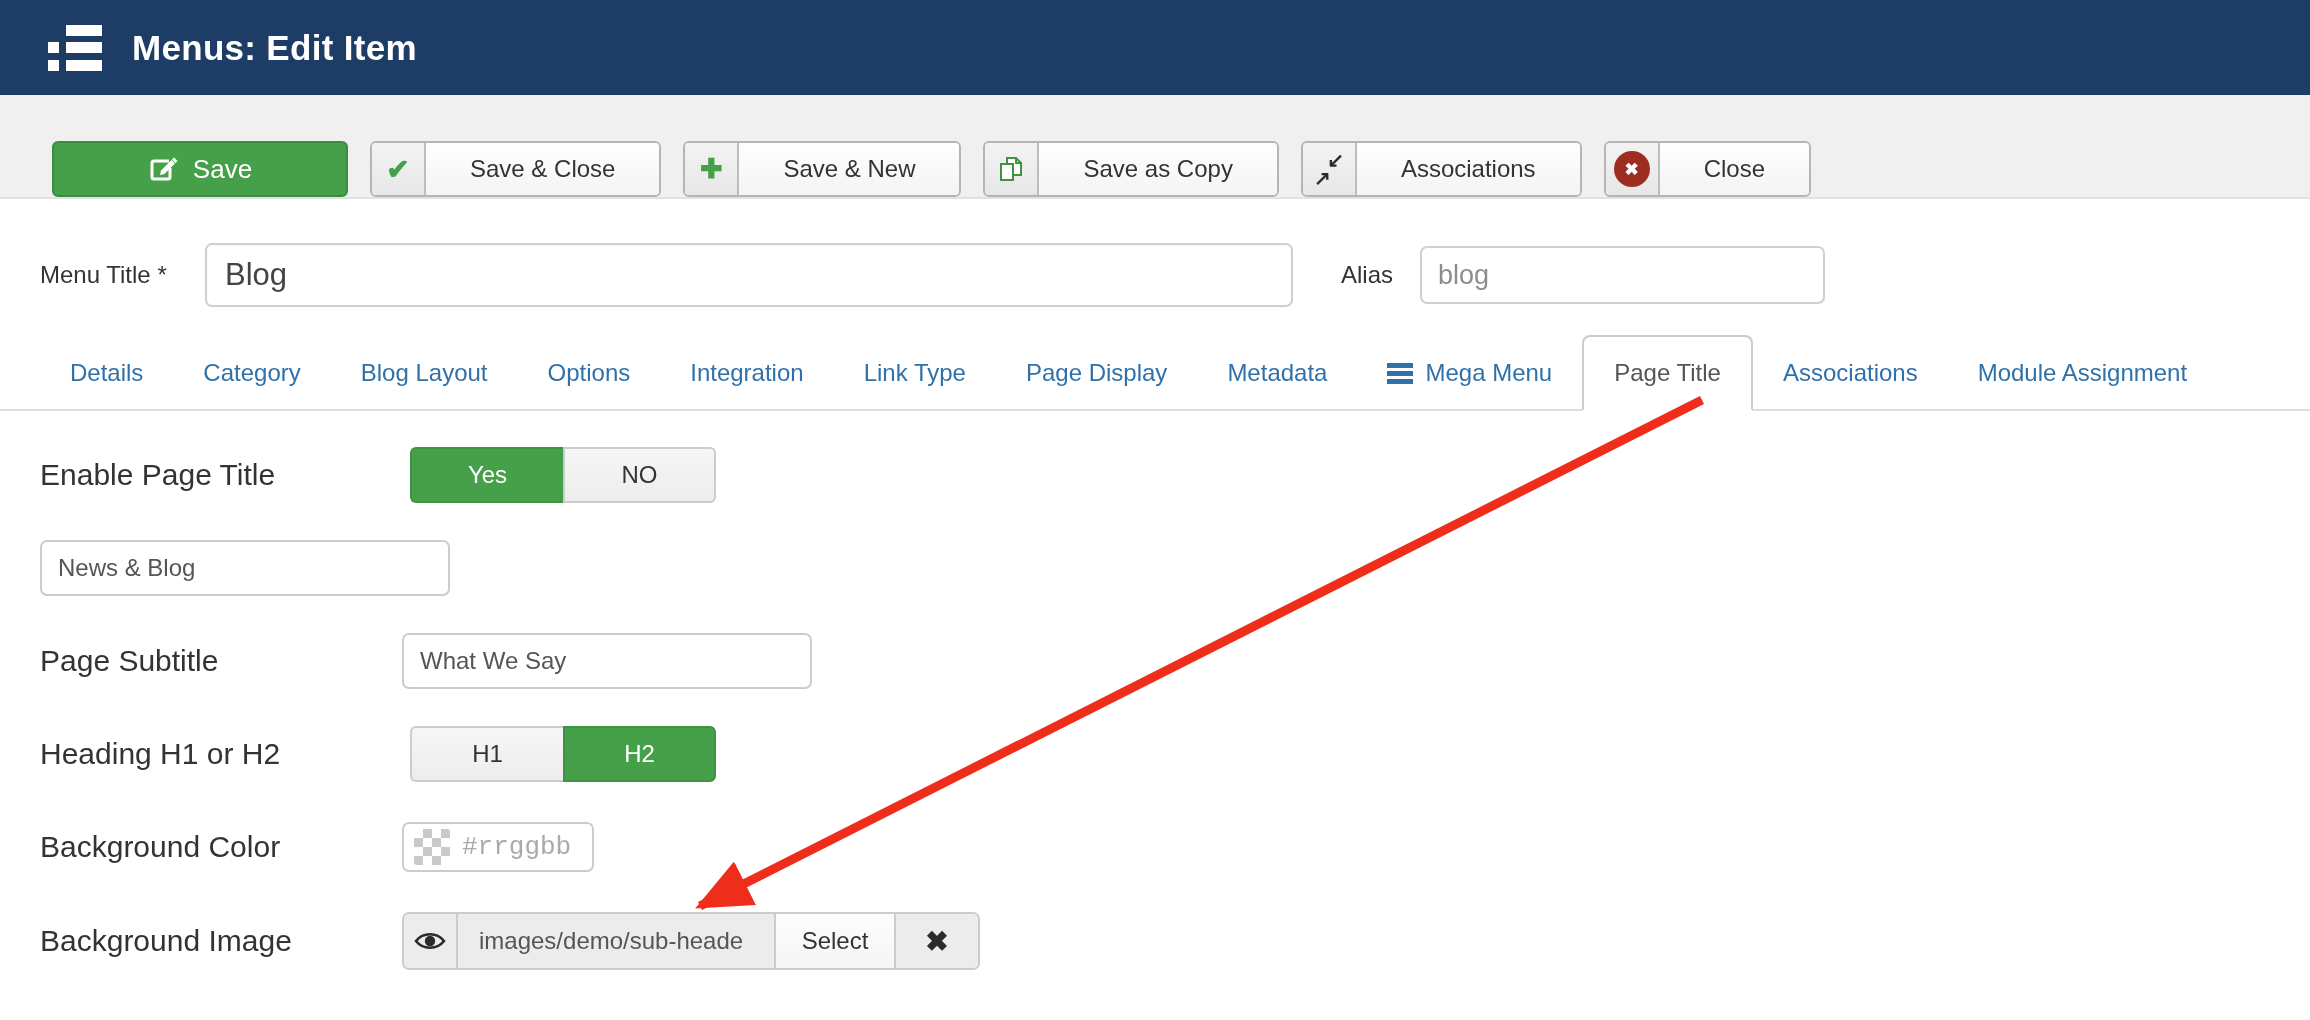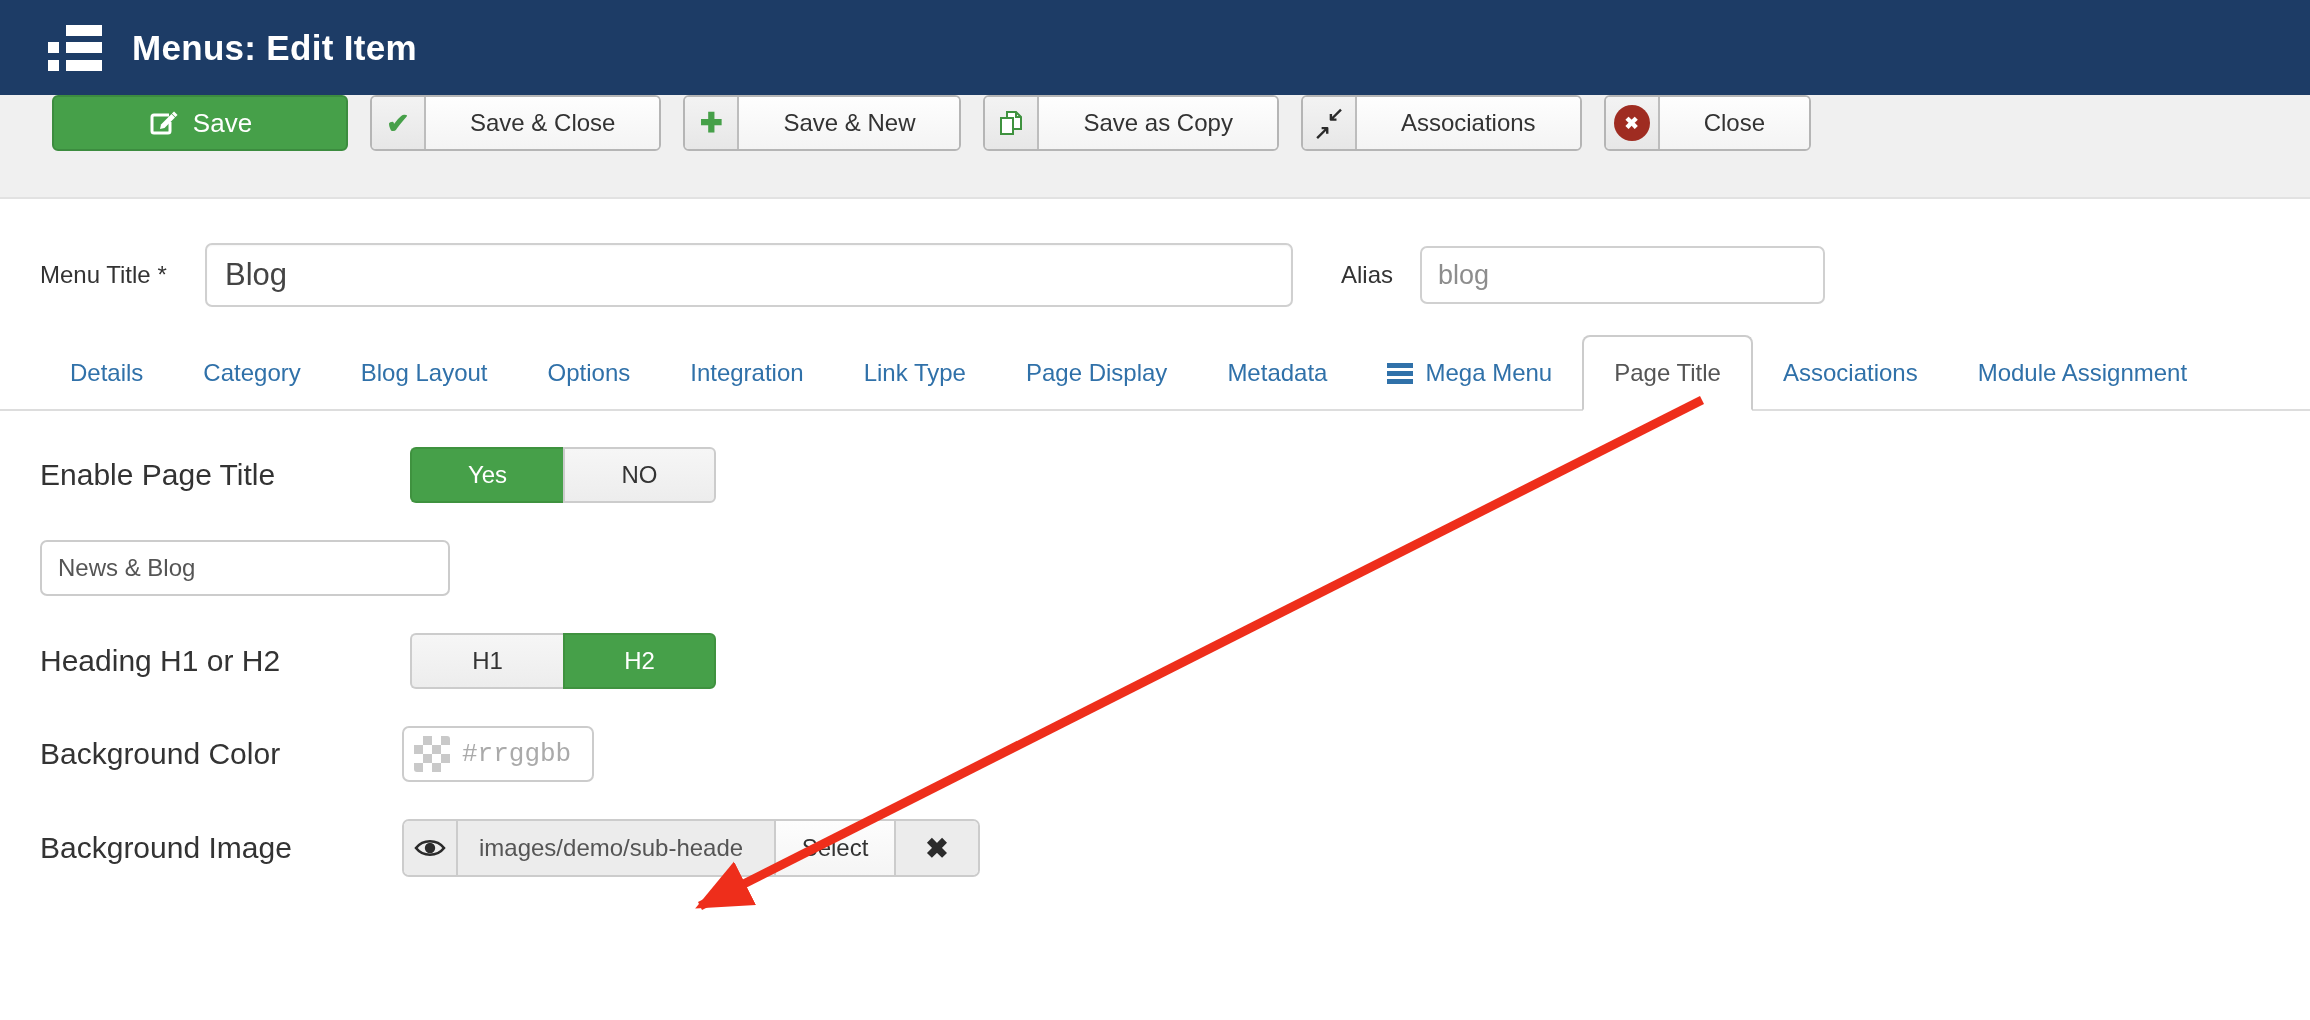--- a/index.html
+++ b/index.html
@@ -18,21 +18,21 @@
   }
   .hdr-icon { width:54px; height:46px; display:flex; flex-direction:column; justify-content:space-between; }
   .hdr-icon .row { display:flex; justify-content:flex-end; gap:7px; height:11px; }
   .hdr-icon .sq  { width:11px; height:11px; background:#fff; }
   .hdr-icon .bar { width:36px; height:11px; background:#fff; }
   .app-title { color:#fff; font-size:35px; margin-left:30px; font-weight:700; letter-spacing:.3px; }
 
   
   .toolbar {
     height:104px; background:#f0f0f0; border-bottom:2px solid #e2e2e2;
-    display:flex; align-items:flex-start; padding-left:52px; gap:22px;
+    display:flex; align-items:flex-end; padding-left:52px; gap:22px;
   }
   .btn-save {
     height:56px; width:296px; border-radius:6px;
     background:#46a049; border:2px solid #3c8c3f;
     color:#fff; font-size:26px;
     display:inline-flex; align-items:center; justify-content:center; gap:15px;
     cursor:pointer;
   }
   .split-btn {
     height:56px; display:inline-flex; align-items:stretch;
@@ -103,21 +103,21 @@
   .tg-left  { border-radius:6px 0 0 6px; border-right:none; }
   .tg-right { border-radius:0 6px 6px 0; }
 
   .text-input {
     width:410px; height:56px; border:2px solid #ccc; border-radius:7px;
     font-family:Liberation Sans, sans-serif; font-size:24px; color:#555;
     padding:15px 16px; outline:none;
   }
 
   .color-input {
-    width:192px; height:56px; border:2px solid #ccc; border-radius:7px;
+    width:192px; height:50px; border:2px solid #ccc; border-radius:7px;
     display:flex; align-items:center; padding:0 10px; gap:12px; background:#fff;
   }
   .checker {
     width:36px; height:36px; border-radius:3px; flex:none;
     background-image:
       linear-gradient(45deg,#c9c9c9 25%,transparent 25%,transparent 75%,#c9c9c9 75%),
       linear-gradient(45deg,#c9c9c9 25%,#ffffff 25%,#ffffff 75%,#c9c9c9 75%);
     background-size:18px 18px; background-position:0 0,9px 9px;
   }
   .color-field {
@@ -261,20 +261,24 @@
     <div class="toggle">
       <span class="tg tg-green tg-left">Yes</span>
       <span class="tg tg-gray tg-right">NO</span>
     </div>
   </div>
 
   <div class="form-row">
     <input class="text-input" type="text" value="News &amp; Blog" style="">
   </div>
 
+  <div class="form-row">
+    <span class="form-label">Page Subtitle</span>
+    <input class="text-input" type="text" value="What We Say" style="">
+  </div>
 
   <div class="form-row">
     <span class="form-label">Heading H1 or H2</span>
     <div class="toggle">
       <span class="tg tg-gray tg-left">H1</span>
       <span class="tg tg-green tg-right">H2</span>
     </div>
   </div>
 
   <div class="form-row">

